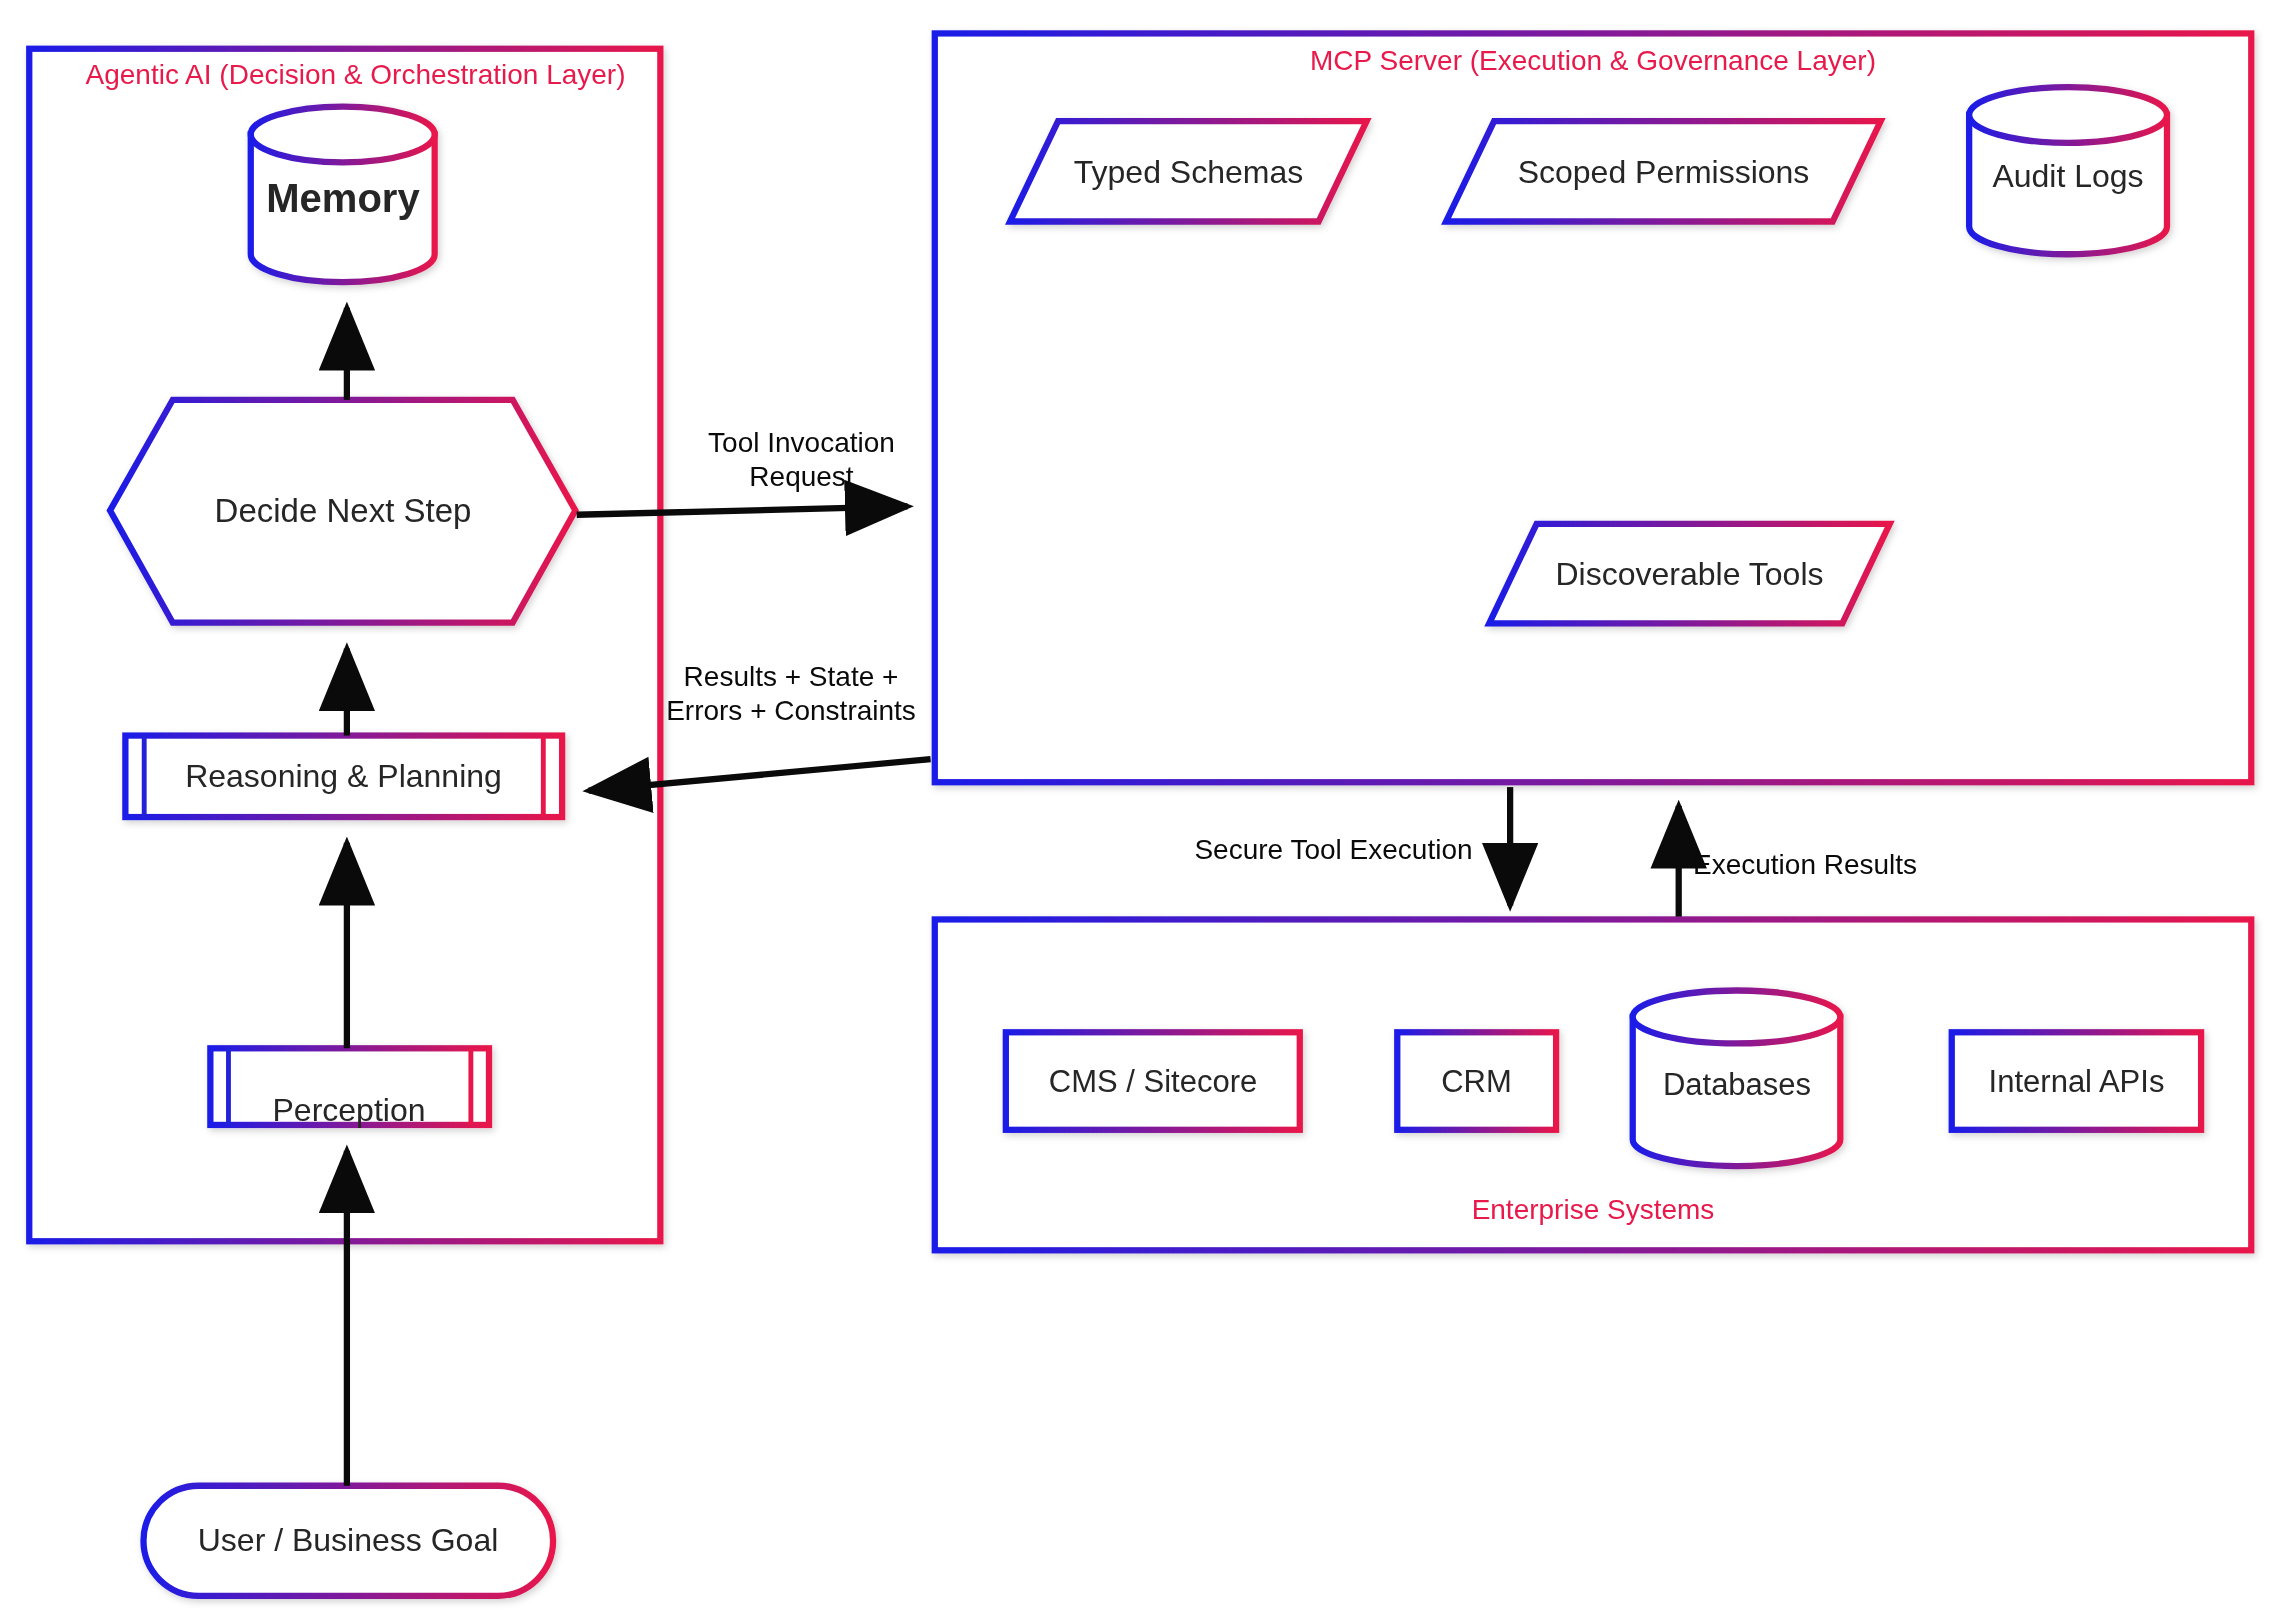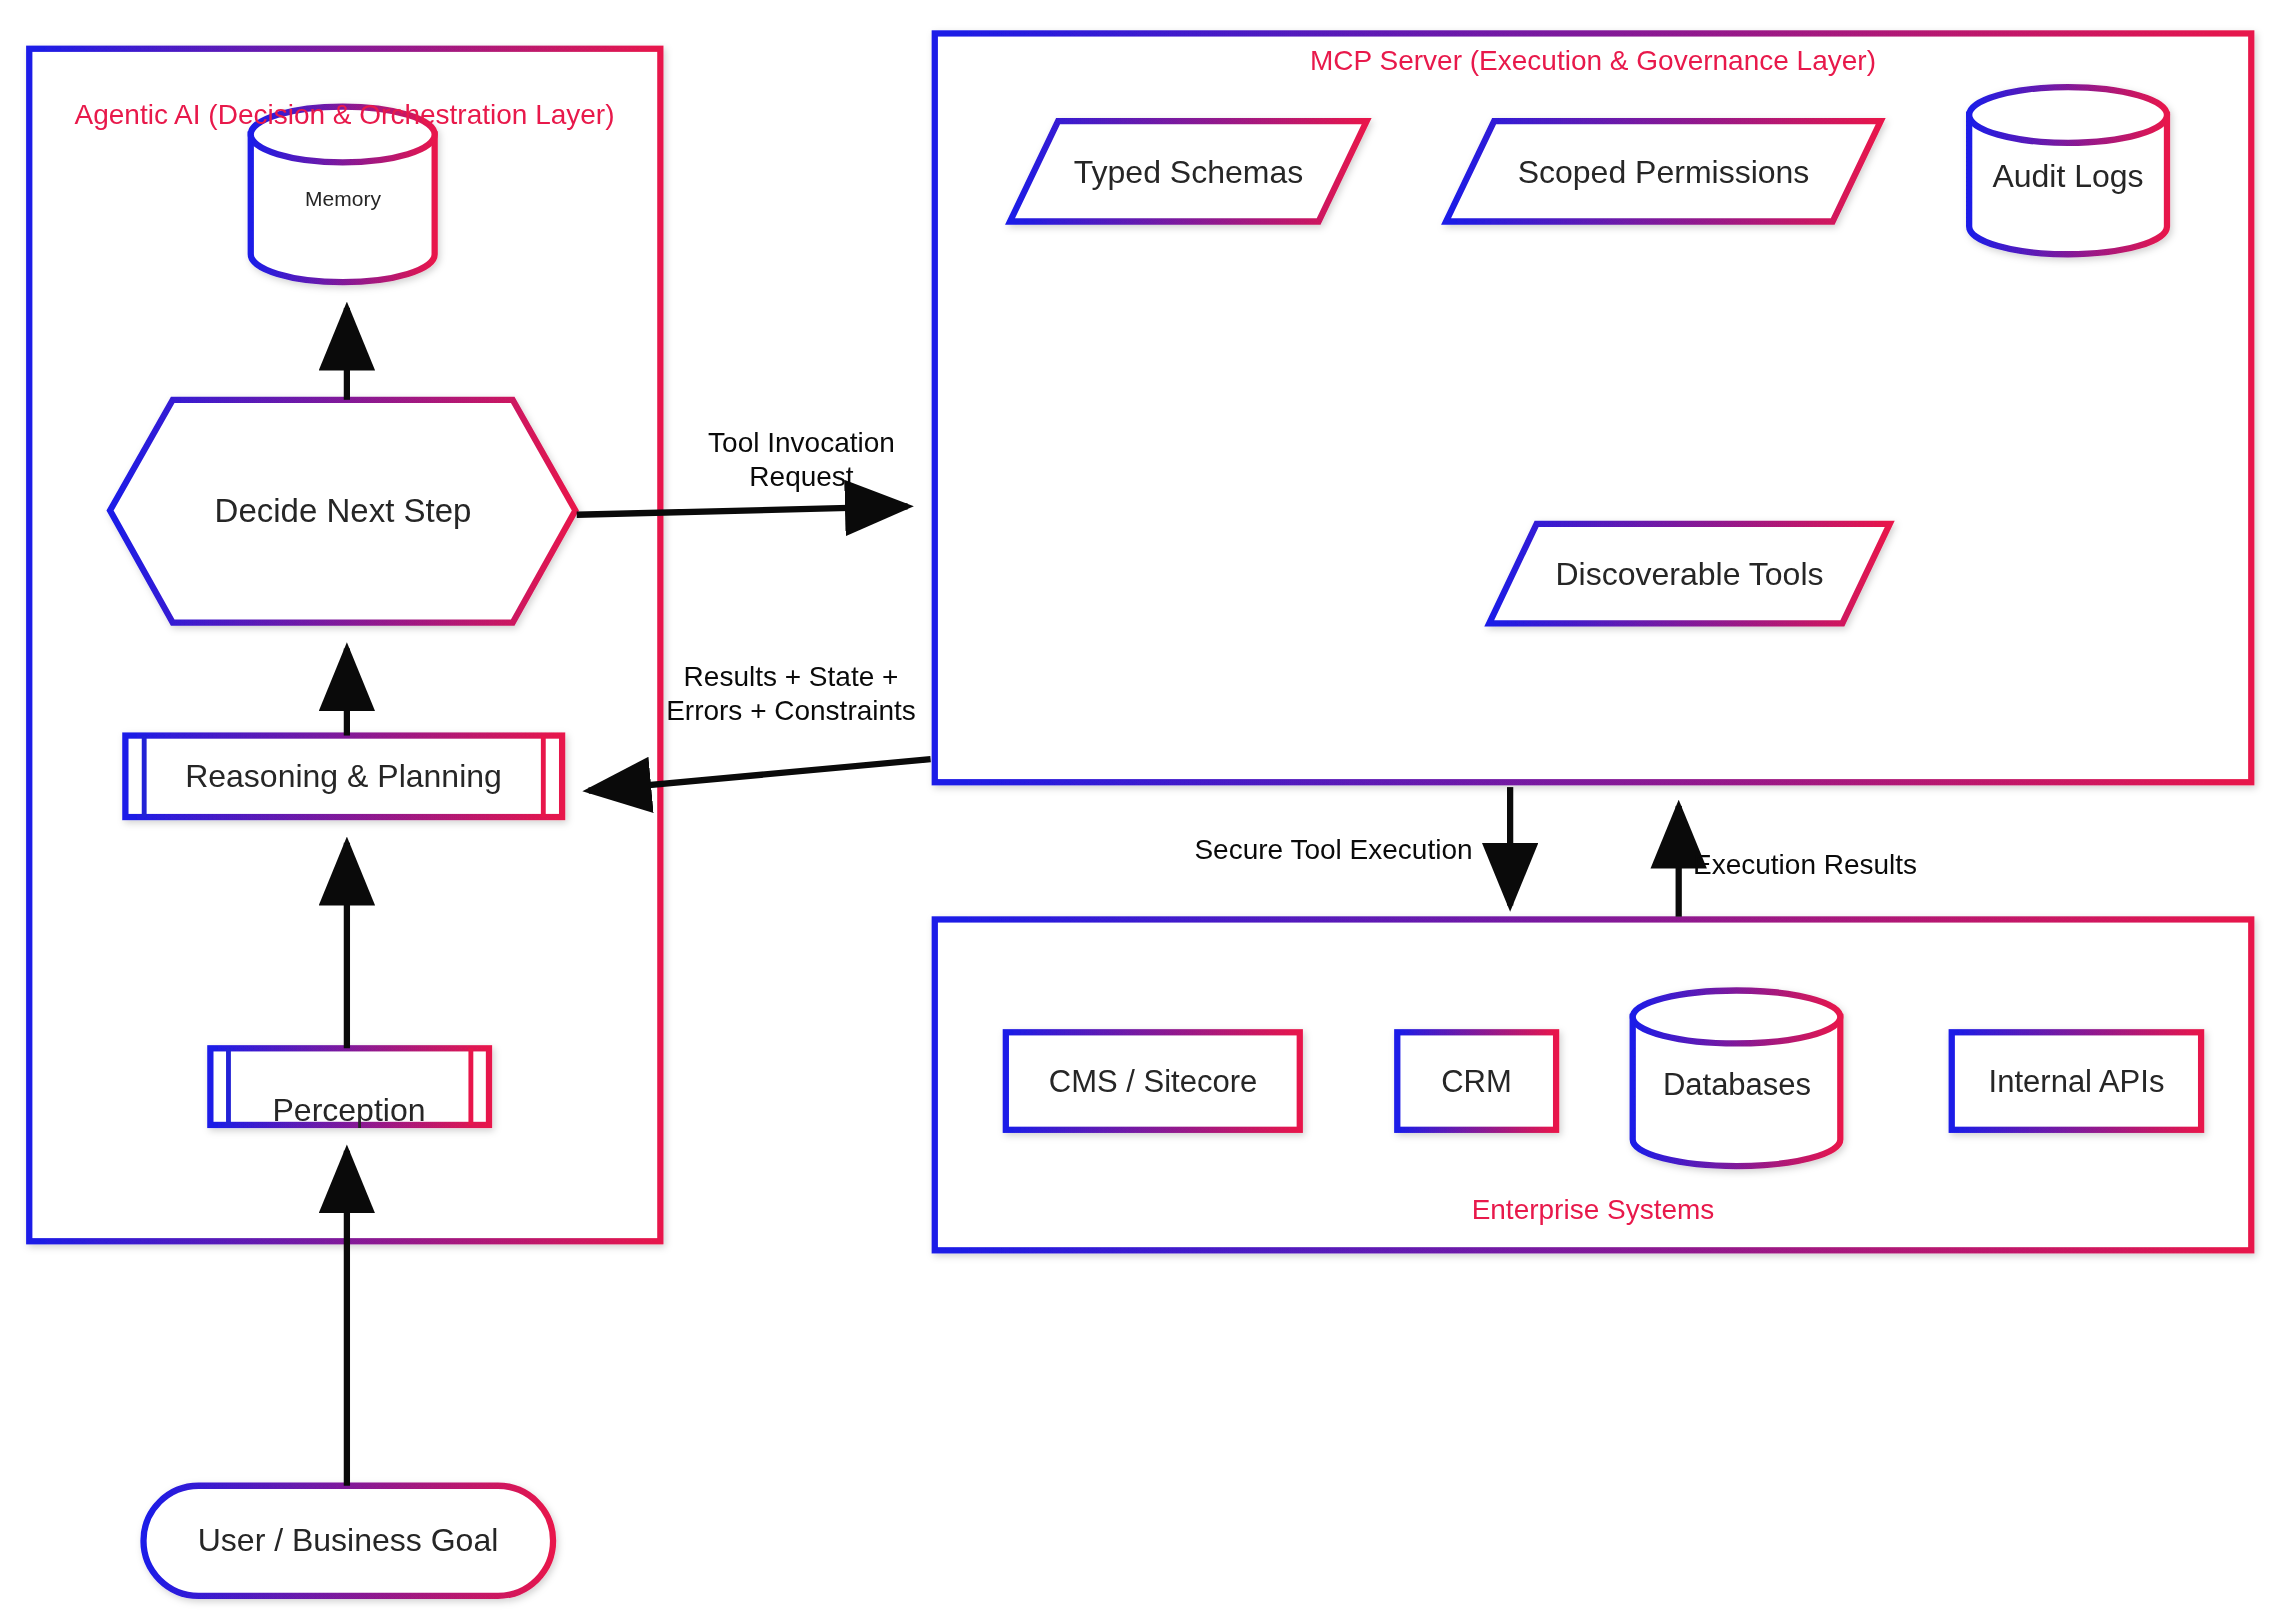--- a/index.html
+++ b/index.html
@@ -109,33 +109,33 @@
     <line x1="498" y1="1505" x2="498" y2="1210" marker-end="url(#arrowhead)"></line>
     <line x1="498" y1="1056" x2="498" y2="931" marker-end="url(#arrowhead)"></line>
     <line x1="498" y1="574" x2="498" y2="442" marker-end="url(#arrowhead)"></line>
     <line x1="828" y1="739" x2="1303" y2="727" marker-end="url(#arrowhead)"></line>
     <line x1="1336" y1="1090" x2="845" y2="1135" marker-end="url(#arrowhead)"></line>
     <line x1="2168" y1="1130" x2="2168" y2="1300" marker-end="url(#arrowhead)"></line>
     <line x1="2410" y1="1316" x2="2410" y2="1157" marker-end="url(#arrowhead)"></line>
   </g>
 </svg>
 
-<div class="container-title" style="left:29px; top:54px; width:631px; height:42px;margin-top:40px;">
+<div class="container-title" style="left:40px; top:54px; width:631px; height:42px;">
   <span style="color:#E8194B;">Agentic AI (Decision &amp; Orchestration Layer)</span>
 </div>
 
 <div class="container-title" style="left:935px; top:40px; width:1316px; height:42px;">
   <span style="color:#E8194B;">MCP Server (Execution &amp; Governance Layer)</span>
 </div>
 
 <div class="container-title" style="left:935px; top:1191px; width:1316px; height:38px;">
   <span style="color:#E8194B;">Enterprise Systems</span>
 </div>
 
-<div class="lbl" style="left:251px; top:174px; width:184px; height:49px; font-size:21px;">
+<div class="lbl" style="left:251px; top:174px; width:184px; height:49px; font-size:40px;font-weight:bold;">
   <span>Memory</span>
 </div>
 
 <div class="lbl" style="left:173px; top:486px; width:340px; height:49px; font-size:33px;">
   <span>Decide Next Step</span>
 </div>
 
 <div class="lbl" style="left:144px; top:752px; width:399px; height:49px; font-size:32px;">
   <span>Reasoning &amp; Planning</span>
 </div>

